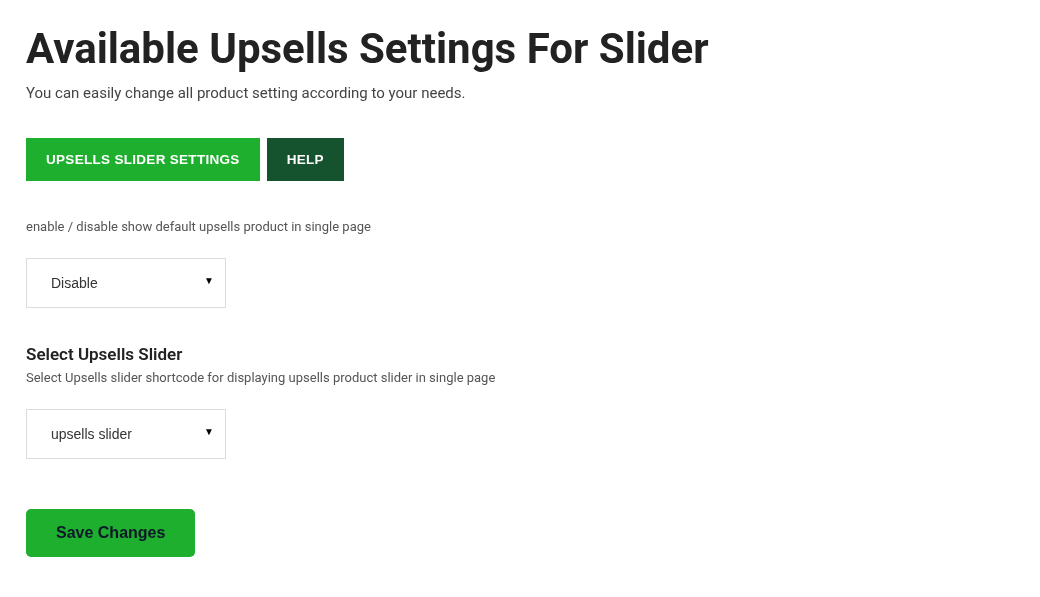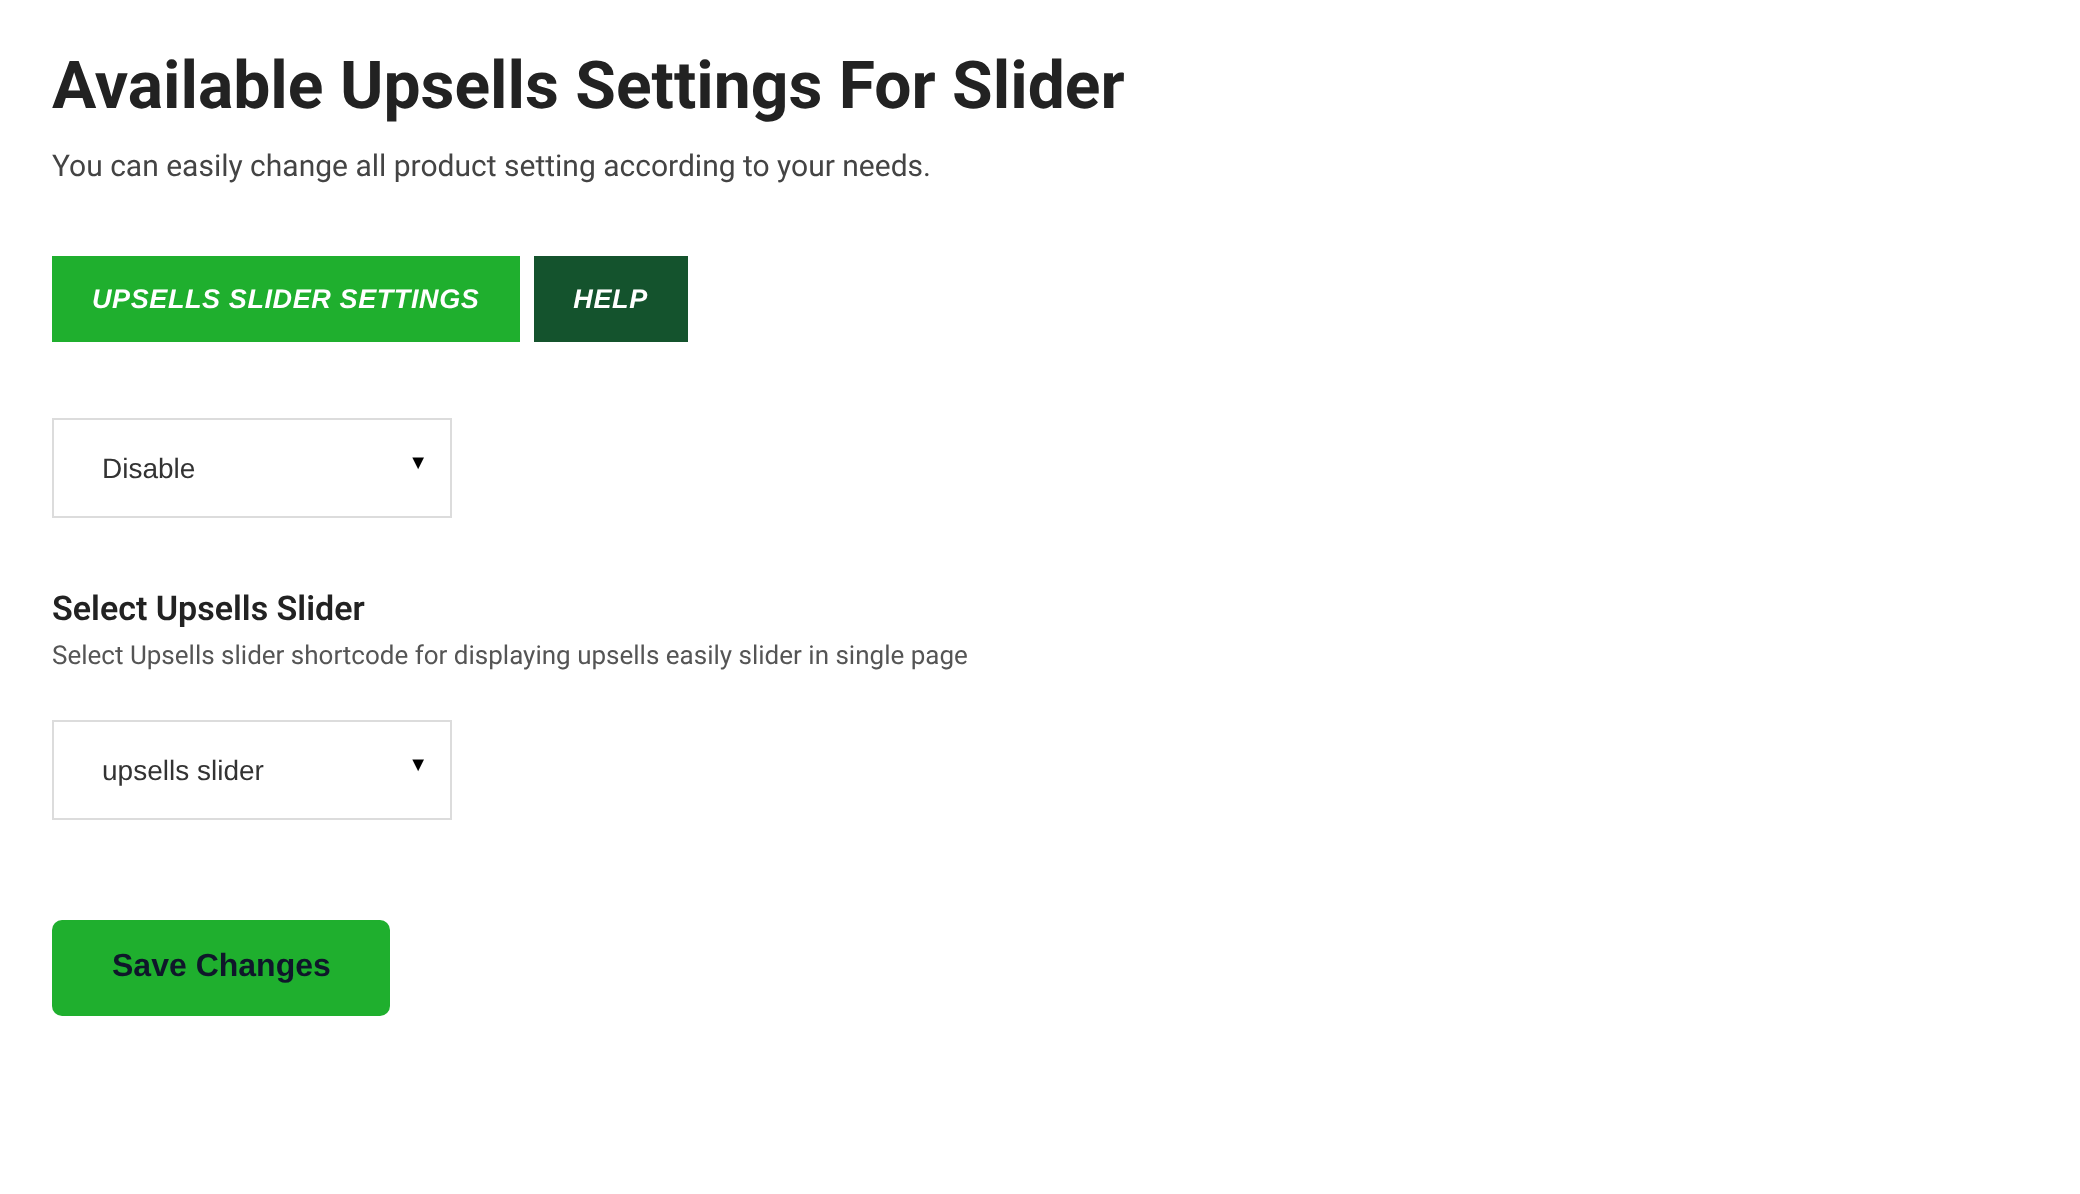--- a/index.html
+++ b/index.html
@@ -9,21 +9,21 @@
   }
   body {
     font-family: "Segoe UI", -apple-system, BlinkMacSystemFont, Roboto, Helvetica, Arial, sans-serif;
     background: #ffffff;
     color: #222;
     padding: 24px 26px;
     width: 1040px;
     min-height: 597px;
   }
   .page-title {
-    font-size: 33px;
+    font-size: 42px;
     font-weight: 700;
     color: #222;
     line-height: 1.2;
     margin-bottom: 10px;
   }
   .page-subtitle {
     font-size: 15px;
     color: #444;
     margin-bottom: 36px;
   }
@@ -33,21 +33,20 @@
     margin-bottom: 38px;
   }
   .btn {
     border: none;
     padding: 14px 20px;
     font-size: 13.5px;
     font-weight: 700;
     color: #fff;
     cursor: pointer;
     letter-spacing: 0.3px;
-    font-style: italic;
   }
   .btn-green {
     background: #1faf2e;
   }
   .btn-purple {
     background: #14532d;
   }
   .section {
     margin-bottom: 36px;
   }
@@ -106,31 +105,32 @@
 
 <h1 class="page-title">Available Upsells Settings For Slider</h1>
 <p class="page-subtitle">You can easily change all product setting according to your needs.</p>
 
 <div class="toolbar">
   <button class="btn btn-green">UPSELLS SLIDER SETTINGS</button>
   <button class="btn btn-purple">HELP</button>
 </div>
 
 <div class="section">
+  <div class="section-desc">enable / disable show default upsells product in single page</div>
   <div class="select-wrap">
     <select class="select">
       <option>Disable</option>
     </select>
     <span class="select-caret">▼</span>
   </div>
 </div>
 
 <div class="section">
   <div class="section-title">Select Upsells Slider</div>
-  <div class="section-desc">Select Upsells slider shortcode for displaying upsells easily slider in single page</div>
+  <div class="section-desc">Select Upsells slider shortcode for displaying upsells product slider in single page</div>
   <div class="select-wrap">
     <select class="select">
       <option>upsells slider</option>
     </select>
     <span class="select-caret">▼</span>
   </div>
 </div>
 
 <div class="save-row">
   <button class="btn-save">Save Changes</button>

